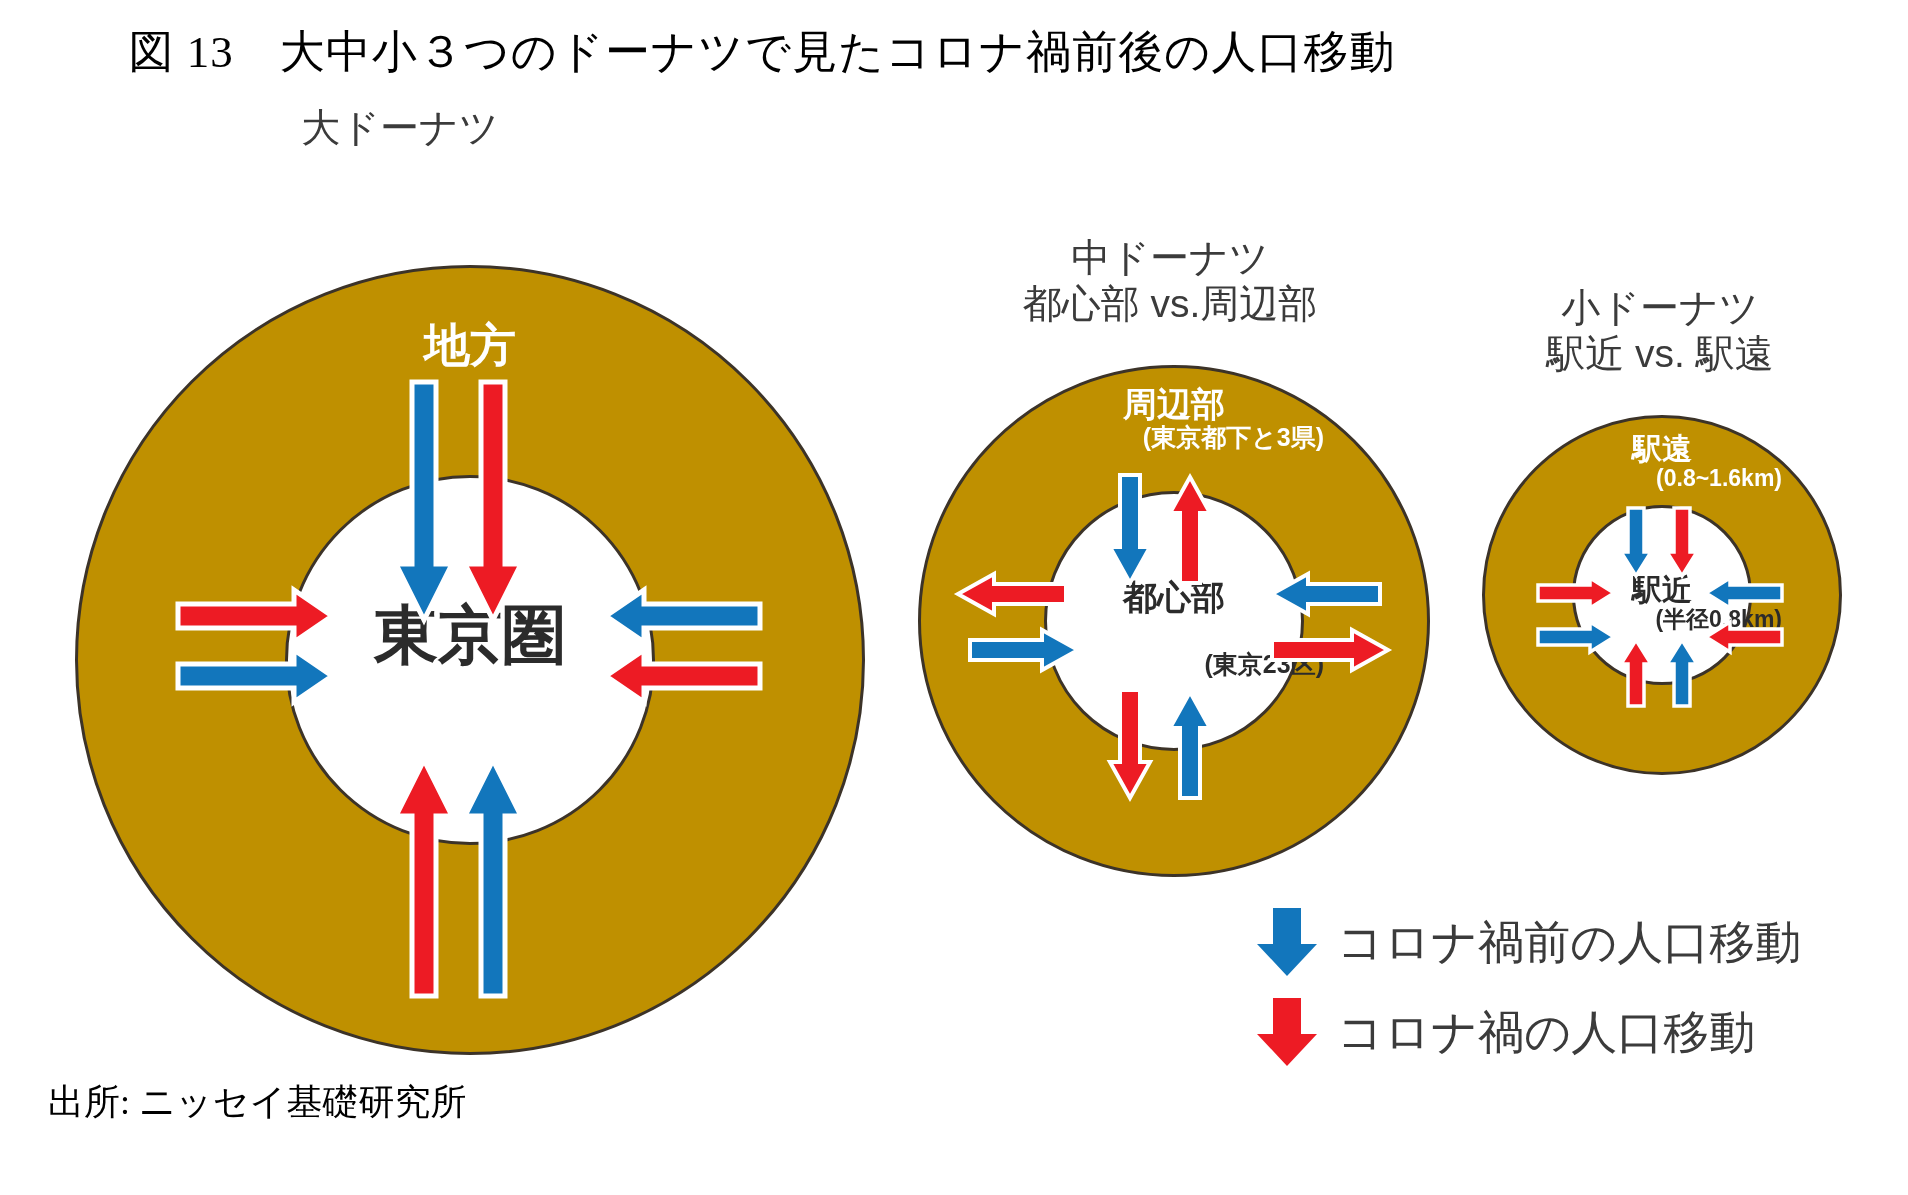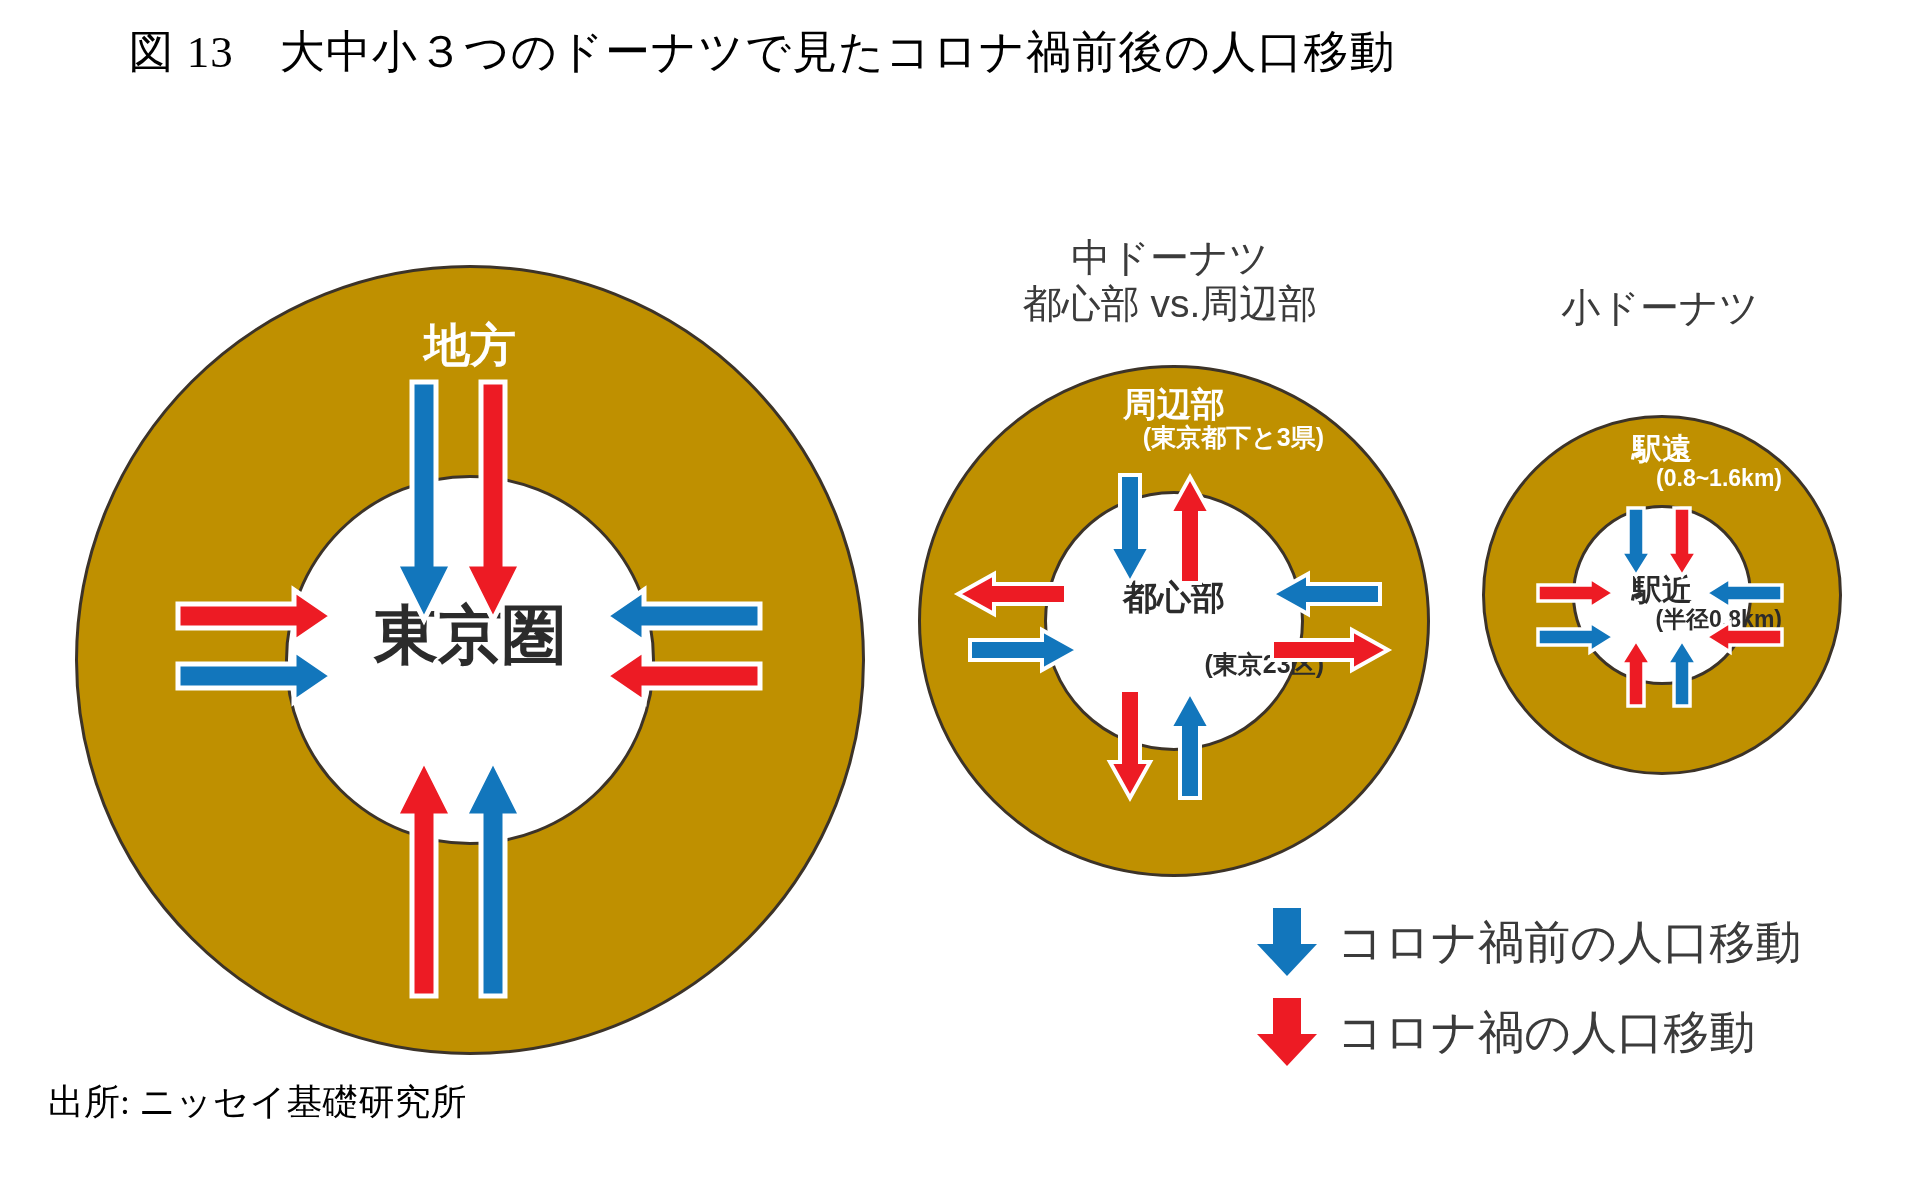--- a/index.html
+++ b/index.html
@@ -63,20 +63,21 @@
   }
 </style>
 </head>
 <body>
 
 <div class="page">
 
   <div id="fig-title">図 13　大中小３つのドーナツで見たコロナ禍前後の人口移動</div>
 
   <div class="donut-caption" style="left:120px;top:105px;width:560px;">
+    <div>大ドーナツ</div>
   </div>
 
   <div class="donut" style="left:75px;top:265px;width:790px;height:790px;"></div>
   <div class="hole" style="left:285px;top:475px;width:370px;height:370px;"></div>
 
   <div class="ring-label" style="left:330px;top:320px;width:280px;font-size:46px;">
     <span>地方</span>
   </div>
   <div class="center-label" style="left:330px;top:600px;width:280px;font-size:64px;">
     <span>東京圏</span>
@@ -190,20 +191,21 @@
   </div>
 
   <div class="arrow" style="left:1270px;top:628px;">
     <svg width="120" height="44" viewBox="0 0 120 44">
       <polygon points="2,12 82,12 82,2 118,22 82,42 82,32 2,32" fill="#ED1B24" stroke="#ffffff" stroke-width="4"></polygon>
     </svg>
   </div>
 
   <div class="donut-caption" style="left:1460px;top:285px;width:400px;">
     <div>小ドーナツ</div>
+    <div>駅近 vs. 駅遠</div>
   </div>
 
   <div class="donut" style="left:1482px;top:415px;width:360px;height:360px;"></div>
   <div class="hole" style="left:1572px;top:505px;width:180px;height:180px;"></div>
 
   <div class="ring-label" style="left:1542px;top:432px;width:240px;font-size:30px;">
     <span>駅遠</span>
     <span class="sub" style="font-size:23px;">(0.8~1.6km)</span>
   </div>
   <div class="center-label" style="left:1542px;top:573px;width:240px;font-size:30px;">

